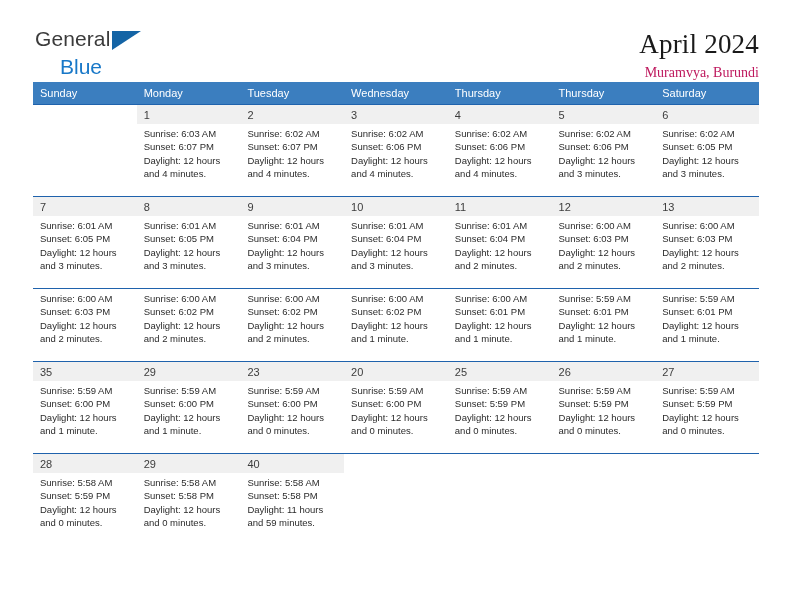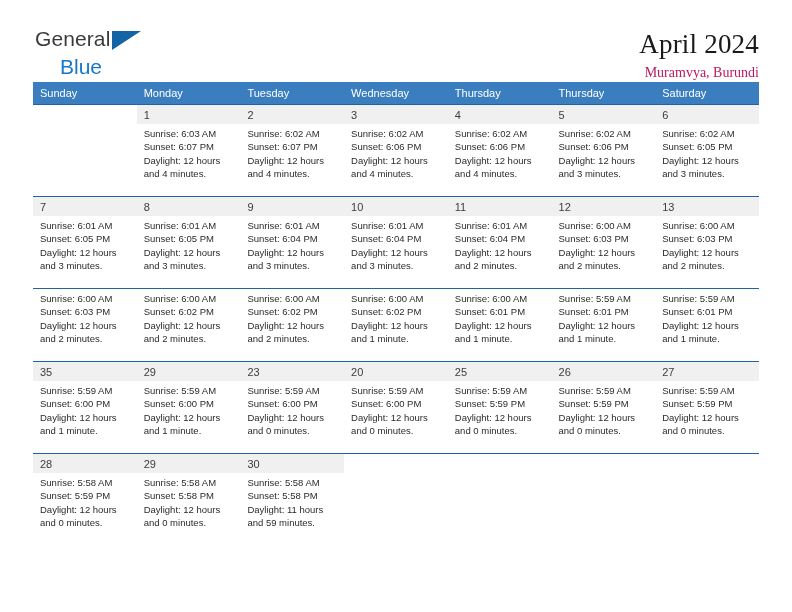--- a/index.html
+++ b/index.html
@@ -382,21 +382,21 @@
             <span class="line">Daylight: 12 hours</span>
             <span class="line">and 0 minutes.</span>
           </td>
         </tr>
         <tr class="week-sep">
           <td colspan="7"></td>
         </tr>
         <tr class="daynum-row">
           <td>28</td>
           <td>29</td>
-          <td>30</td>
+          <td>40</td>
           <td class="empty"></td>
           <td class="empty"></td>
           <td class="empty"></td>
           <td class="empty"></td>
         </tr>
         <tr class="info-row">
           <td>
             <span class="line">Sunrise: 5:58 AM</span>
             <span class="line">Sunset: 5:59 PM</span>
             <span class="line">Daylight: 12 hours</span>

